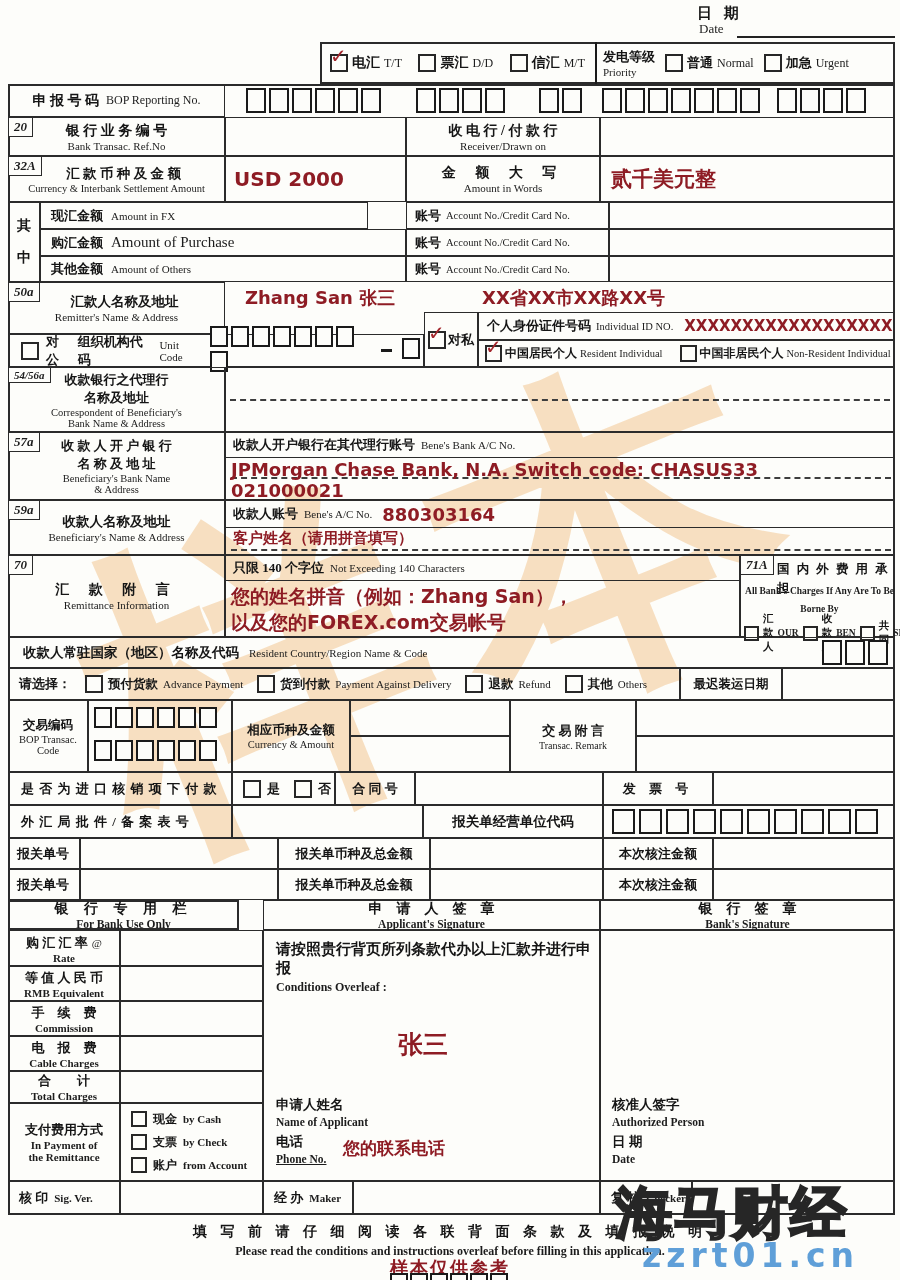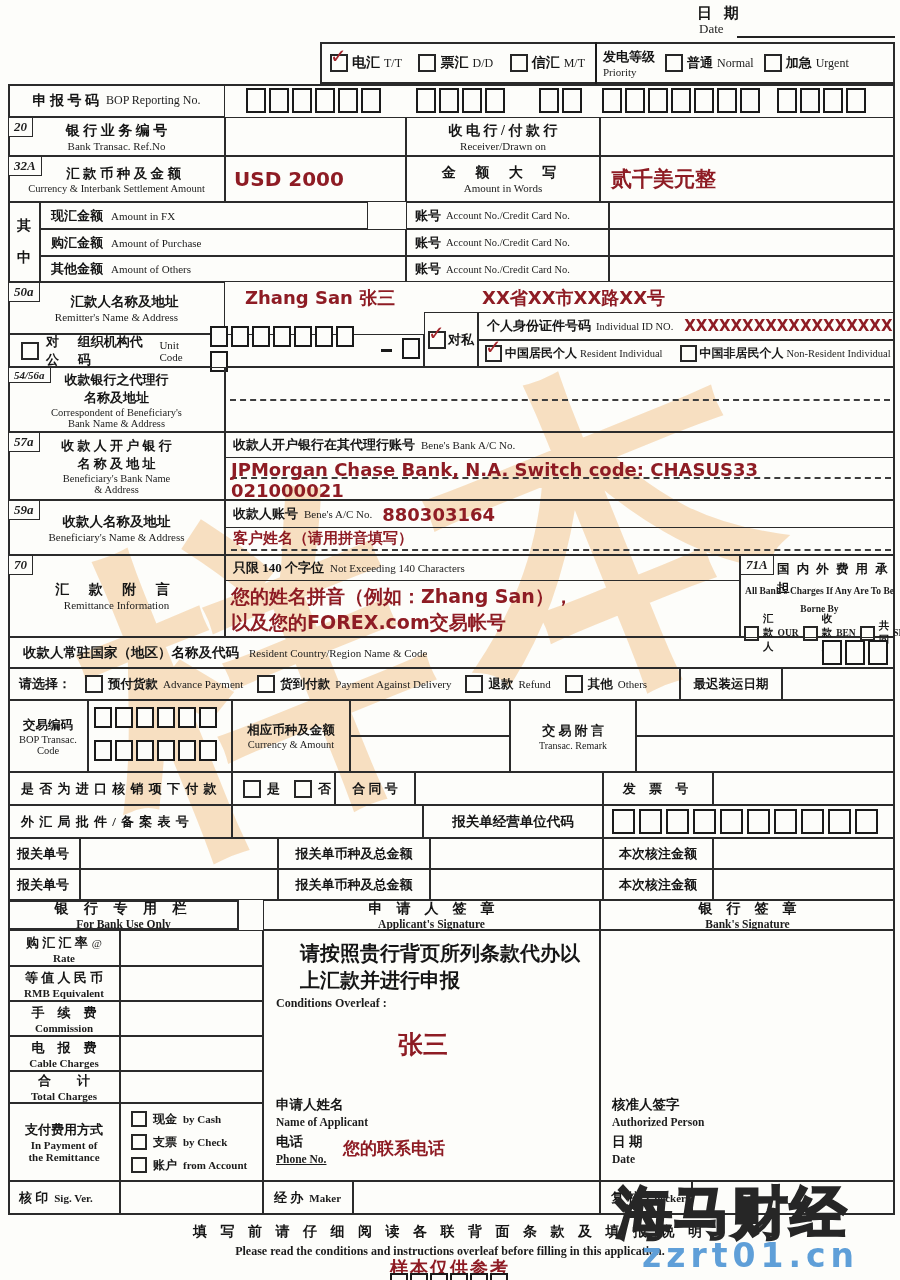--- a/index.html
+++ b/index.html
@@ -136,21 +136,21 @@
   <span class="en" style="font-size:11px;">Amount in FX</span>
 </div>
 <div class="cell rowl" style="left:406px;top:202px;width:203px;height:27px;padding-left:8px;gap:5px;">
   <span class="cn" style="font-size:13px;">账号</span>
   <span class="en" style="font-size:10.5px;">Account No./Credit Card No.</span>
 </div>
 <div class="cell" style="left:609px;top:202px;width:286px;height:27px;"></div>
 
 <div class="cell rowl" style="left:40px;top:229px;width:366px;height:27px;padding-left:10px;gap:8px;">
   <span class="cn" style="font-size:13px;">购汇金额</span>
-  <span class="en" style="font-size:11px;">Amount of Purchase</span>
+  <span class="en" style="font-size:15px;">Amount of Purchase</span>
 </div>
 <div class="cell rowl" style="left:406px;top:229px;width:203px;height:27px;padding-left:8px;gap:5px;">
   <span class="cn" style="font-size:13px;">账号</span>
   <span class="en" style="font-size:10.5px;">Account No./Credit Card No.</span>
 </div>
 <div class="cell" style="left:609px;top:229px;width:286px;height:27px;"></div>
 
 <div class="cell rowl" style="left:40px;top:256px;width:366px;height:26px;padding-left:10px;gap:8px;">
   <span class="cn" style="font-size:13px;">其他金额</span>
   <span class="en" style="font-size:11px;">Amount of Others</span>
@@ -464,21 +464,21 @@
   <span class="en" style="font-size:11px;font-weight:700;">Sig. Ver.</span>
 </div>
 <div class="cell" style="left:120px;top:1181px;width:143px;height:34px;"></div>
 
 <div class="cell col" style="left:263px;top:900px;width:337px;height:30px;">
   <span class="cn" style="font-size:14px;">申　请　人　签　章</span>
   <span class="en" style="font-size:11.5px;font-weight:700;">Applicant's Signature</span>
 </div>
 <div class="cell" style="left:263px;top:930px;width:337px;height:251px;"></div>
 <div class="abs" style="left:276px;top:940px;width:315px;z-index:3;">
-  <span class="cn" style="font-size:20px;display:block;margin-left:24px;">请按照贵行背页所列条款代办以上汇款并进行申报</span>
+  <span class="cn" style="font-size:15px;display:block;">请按照贵行背页所列条款代办以上汇款并进行申报</span>
   <span class="en" style="font-size:12px;font-weight:700;display:block;margin-top:2px;">Conditions Overleaf :</span>
 </div>
 <div class="abs" style="left:398px;top:1028px;z-index:3;">
   <span class="red" style="font-size:25px;">张三</span>
 </div>
 <div class="abs" style="left:276px;top:1096px;z-index:3;">
   <span class="cn" style="font-size:13.5px;display:block;">申请人姓名</span>
   <span class="en" style="font-size:11.5px;font-weight:700;display:block;margin-top:2px;">Name of Applicant</span>
   <span class="cn" style="font-size:13.5px;display:block;margin-top:5px;">电话</span>
   <span class="en" style="font-size:11.5px;font-weight:700;display:block;margin-top:2px;text-decoration:underline;">Phone No.</span>

